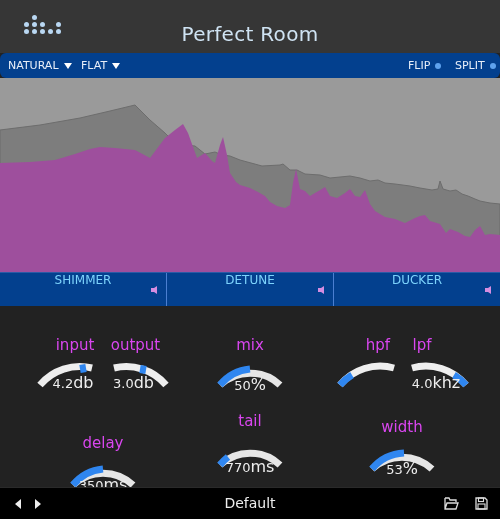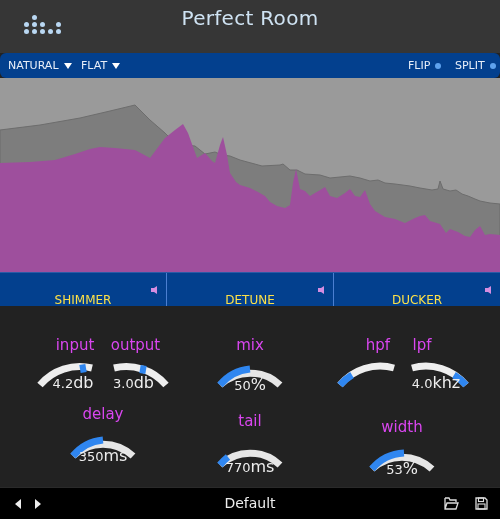--- a/index.html
+++ b/index.html
@@ -1,27 +1,27 @@
 <!DOCTYPE html>
 <html><head>
 <meta charset="utf-8">
 <style>
   html, body { margin:0; padding:0; }
   body { width:500px; height:519px; background:#222; font-family:"DejaVu Sans", sans-serif; overflow:hidden; position:relative; }
   .header { position:absolute; left:0; top:0; width:500px; height:53px; background:#363636; }
   .logo { position:absolute; left:24px; top:14px; width:40px; height:24px; }
   .logo span { position:absolute; width:5px; height:5px; border-radius:50%; background:#b9d7f2; }
-  .title { position:absolute; left:0; width:500px; top:6px; text-align:center; color:#cfe3f3; font-size:20px; letter-spacing:0.3px; }
+  .title { position:absolute; left:0; width:500px; top:22px; text-align:center; color:#cfe3f3; font-size:20px; letter-spacing:0.3px; }
   .topbar { position:absolute; left:0; top:53px; width:500px; height:25px; background:#03408e; color:#e8eef8; font-size:11px;border-radius:6px; }
   .topbar .item { position:absolute; top:6px; display:flex; align-items:center; gap:5px; }
   .tri { width:0; height:0; border-left:4px solid transparent; border-right:4px solid transparent; border-top:6px solid #fff; display:inline-block; }
   .dot { width:6px; height:6px; border-radius:50%; background:#5ea2ee; display:inline-block; }
   .spectrum { position:absolute; left:0; top:78px; width:500px; height:194px; background:#9a9a9a; }
   .tabs { position:absolute; left:0; top:272px; width:500px; height:34px; background:#03408e; border-top:1px solid #2c5aa5; }
-  .tab { position:absolute; top:0; height:34px; display:flex; align-items:flex-end; justify-content:center; color:#fde047; font-size:12px; }
+  .tab { position:absolute; top:0; height:34px; display:flex; align-items:flex-start; justify-content:center; color:#7dd3fc; font-size:12px; }
   .tab .spk { position:absolute; right:6px; top:12px; width:10px; height:10px; }
   .divider { position:absolute; top:0; width:1px; height:34px; background:#4b7fd1; }
   .controls { position:absolute; left:0; top:306px; width:500px; height:181px; background:#222; }
   .knob { position:absolute; }
   .knob .lbl { position:absolute; width:100%; text-align:center; color:#d946ef; font-size:15px; }
   .knob .val { position:absolute; width:100%; text-align:center; color:#eee; font-size:13px; }
   .knob .unit { font-size:16px; }
   .footer { position:absolute; left:0; top:487px; width:500px; height:32px; background:#000; border-top:1px solid #2a2a2a; }
   .footer .preset { position:absolute; left:0; width:500px; top:7px; text-align:center; color:#eee; font-size:14px; }
   .arrow { position:absolute; top:11px; width:0; height:0; border-top:5px solid transparent; border-bottom:5px solid transparent; }
@@ -136,21 +136,21 @@
 
   <div class="knob" style="left:404px;top:28px;width:72px;height:60px">
     <div class="lbl" style="top:2px;left:-18px">lpf</div>
     <svg width="72" height="40" style="position:absolute;left:0;top:18px">
       <path d="M8,16 A52,52 0 0 1 62,33" fill="none" stroke="#eee" stroke-width="7"></path>
       <path d="M50,23 A52,52 0 0 1 62,33" fill="none" stroke="#2f86f0" stroke-width="7"></path>
     </svg>
     <div class="val" style="top:39px;left:-4px"><span>4.0</span><span class="unit">khz</span></div>
   </div>
 
-  <div class="knob" style="left:63px;top:97px;width:80px;height:64px">
+  <div class="knob" style="left:63px;top:126px;width:80px;height:64px">
     <div class="lbl" style="top:2px">delay</div>
     <svg width="80" height="40" style="position:absolute;left:0;top:20px">
       <path d="M10,33 A44,44 0 0 1 70,33" fill="none" stroke="#e6e6e6" stroke-width="7"></path>
       <path d="M10,33 A44,44 0 0 1 40,17" fill="none" stroke="#2f86f0" stroke-width="7"></path>
     </svg>
     <div class="val" style="top:43px"><span>350</span><span class="unit">ms</span></div>
   </div>
 
   <div class="knob" style="left:210px;top:104px;width:80px;height:70px">
     <div class="lbl" style="top:2px">tail</div>

